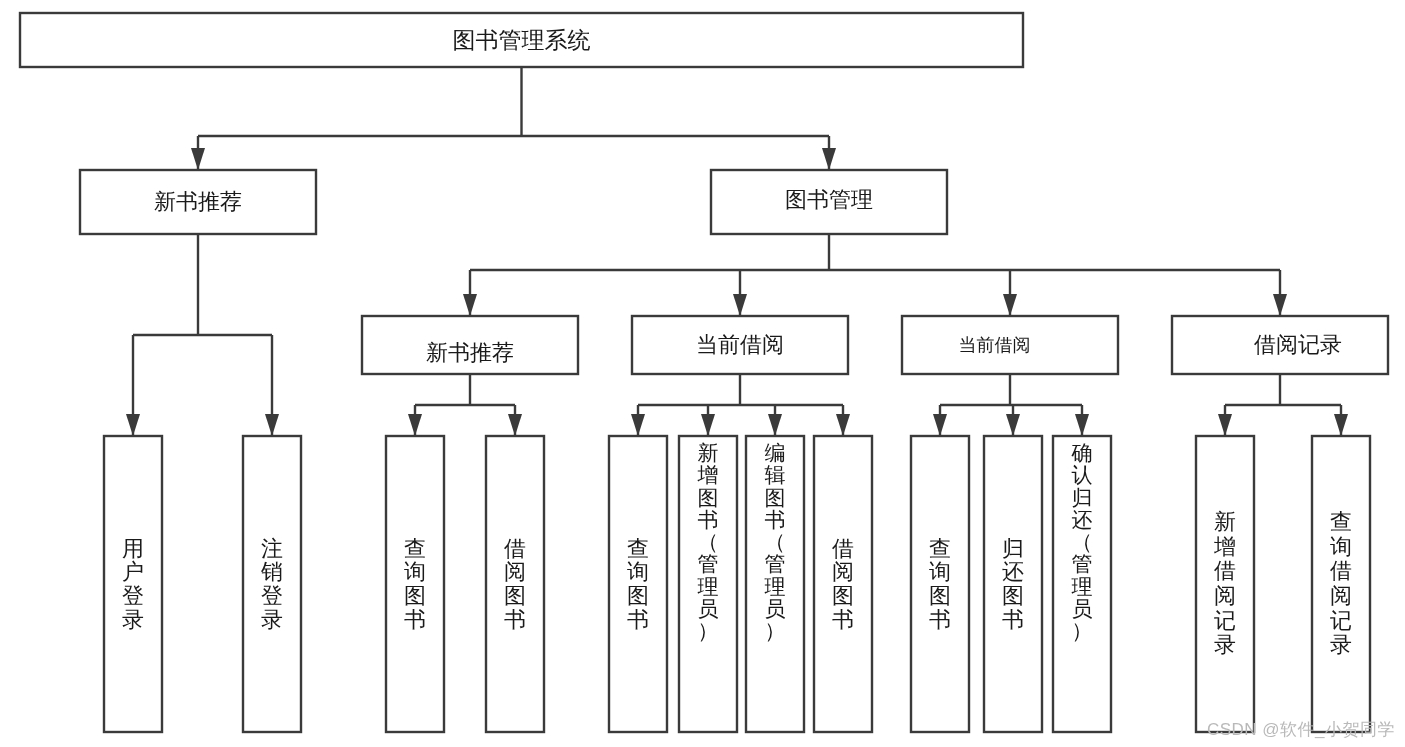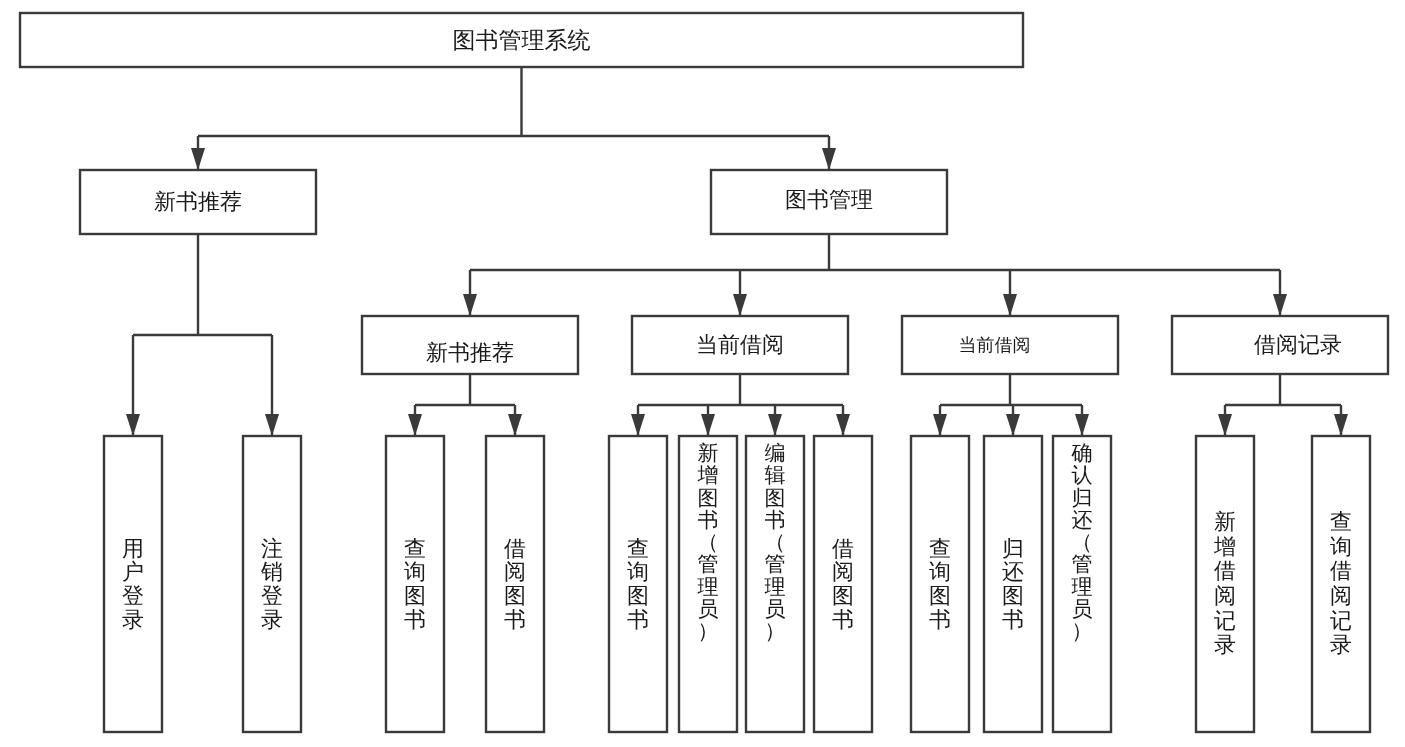--- a/index.html
+++ b/index.html
@@ -261,14 +261,15 @@
       <div class="vlabel-wrap" style="left: 1312px; top: 436px; width: 58px; height: 296px; justify-content: center; font-size: 22px; line-height: 1.12;">
         <span>查</span>
         <span>询</span>
         <span>借</span>
         <span>阅</span>
         <span>记</span>
         <span>录</span>
       </div>
     </div>
 
+  <div class="watermark-text">CSDN @软件_小贺同学</div>
 
 </div>
 
 </body></html>

